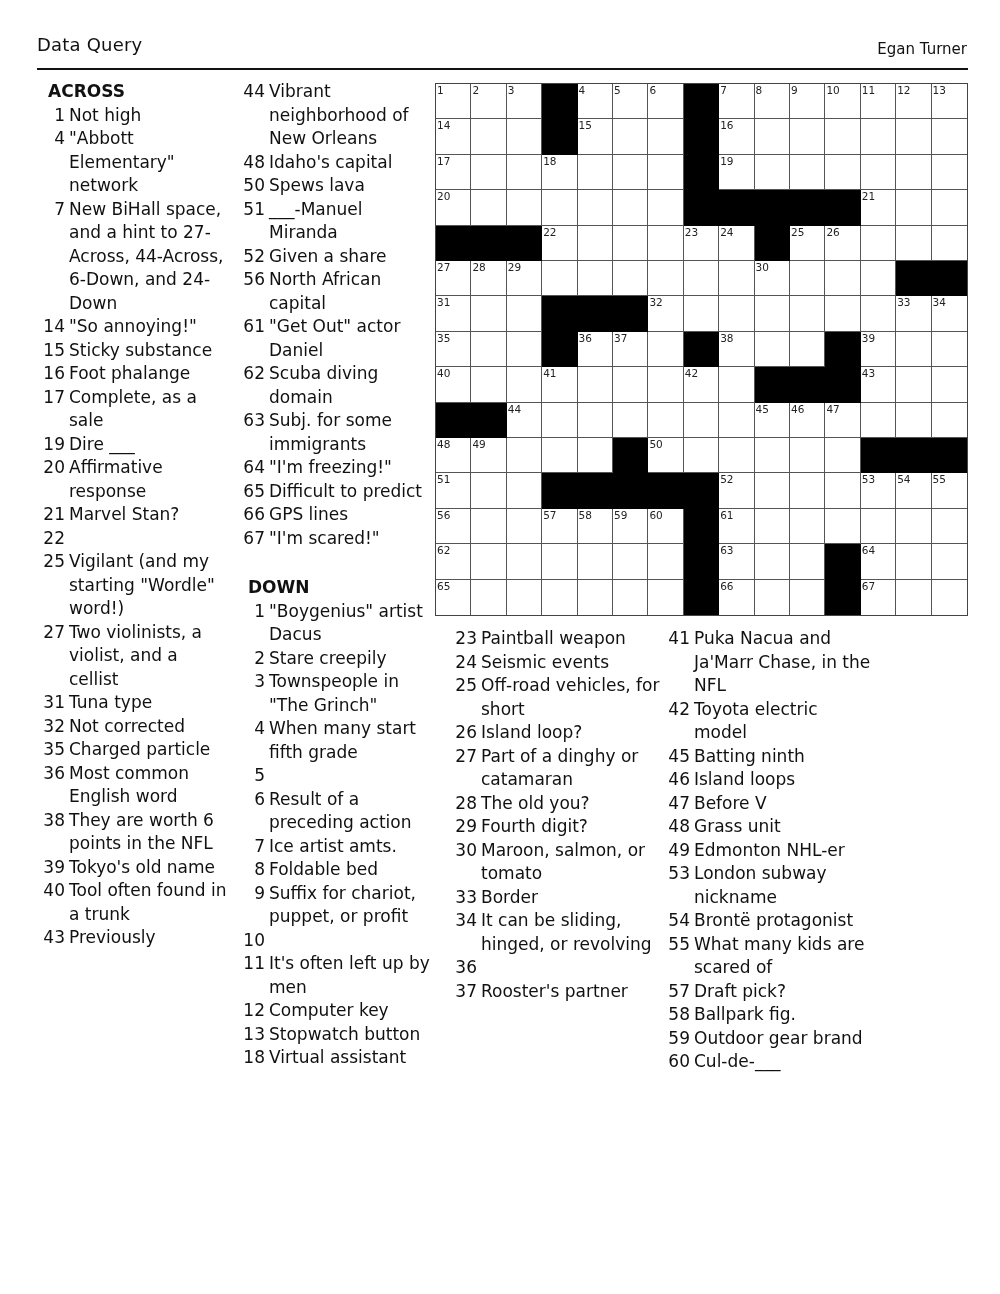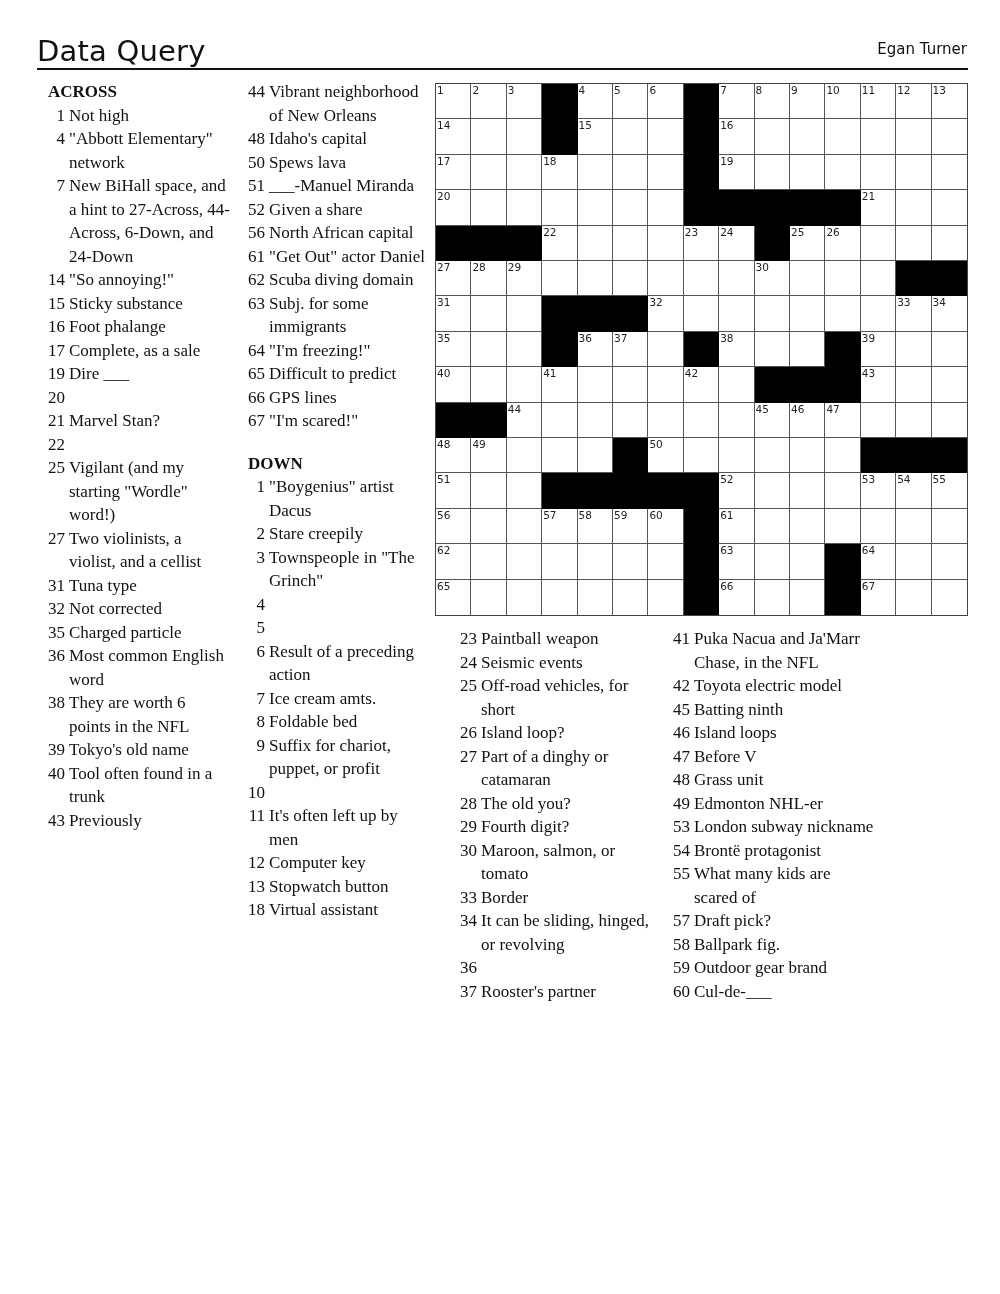--- a/index.html
+++ b/index.html
@@ -1,26 +1,26 @@
 <!DOCTYPE html>
 <html><head>
 <meta charset="utf-8">
 <style>
   html, body { margin:0; padding:0; background:#fff; }
   body { width:1000px; height:1294px; position:relative; font-family:"DejaVu Sans", sans-serif; color:#111; overflow:hidden; }
-  .title { position:absolute; left:37px; top:34px; font-size:29px; letter-spacing:0.2px; }
+  .title { position:absolute; left:37px; top:34px; font-size:18px; letter-spacing:0.2px; }
   .author { position:absolute; right:33px; top:40px; font-size:15px;margin-left:14px; }
   .rule { position:absolute; left:37px; top:68px; width:931px; height:2px; background:#111; }
-  .col { position:absolute; font-size:17px; line-height:23.5px;font-family:Liberation Serif, serif; }
+  .col { position:absolute; font-size:17px; line-height:23.5px; }
   .col1 { left:40px; top:80px; width:190px; }
   .col2 { left:240px; top:80px; width:190px; }
   .col3 { left:452px; top:627px; width:210px; }
   .col4 { left:665px; top:627px; width:210px; }
   .heading { font-weight:bold; padding-left:8px; }
-  .heading.down { margin-top:19px; }
+  .heading.down { margin-top:26px; }
   .clue { display:flex; }
   .clue .num { width:25px; text-align:right; flex:none; padding-right:4px; }
   .clue .txt { flex:1; }
   .grid { position:absolute; left:435px; top:83px; width:533px; height:533px;
           display:grid; grid-template-columns:repeat(15, 1fr); grid-template-rows:repeat(15, 1fr);
           border:1px solid #444; box-sizing:border-box; }
   .cell { position:relative; border-right:1px solid #555; border-bottom:1px solid #555; box-sizing:border-box; background:#fff; }
   .cell.block { background:#000; border-color:#000; }
   .cell .n { position:absolute; left:1px; top:0px; font-size:10.5px; line-height:12px; color:#222; }
 </style>
@@ -61,20 +61,21 @@
       <div class="clue">
         <span class="num">17</span>
         <span class="txt">Complete, as a sale</span>
       </div>
       <div class="clue">
         <span class="num">19</span>
         <span class="txt">Dire ___</span>
       </div>
       <div class="clue">
         <span class="num">20</span>
+        <span class="txt">Affirmative response</span>
       </div>
       <div class="clue">
         <span class="num">21</span>
         <span class="txt">Marvel Stan?</span>
       </div>
       <div class="clue">
         <span class="num">22</span>
       </div>
       <div class="clue">
         <span class="num">25</span>
@@ -182,31 +183,32 @@
       <div class="clue">
         <span class="num">2</span>
         <span class="txt">Stare creepily</span>
       </div>
       <div class="clue">
         <span class="num">3</span>
         <span class="txt">Townspeople in "The Grinch"</span>
       </div>
       <div class="clue">
         <span class="num">4</span>
+        <span class="txt">When many start fifth grade</span>
       </div>
       <div class="clue">
         <span class="num">5</span>
       </div>
       <div class="clue">
         <span class="num">6</span>
         <span class="txt">Result of a preceding action</span>
       </div>
       <div class="clue">
         <span class="num">7</span>
-        <span class="txt">Ice cream amts.</span>
+        <span class="txt">Ice artist amts.</span>
       </div>
       <div class="clue">
         <span class="num">8</span>
         <span class="txt">Foldable bed</span>
       </div>
       <div class="clue">
         <span class="num">9</span>
         <span class="txt">Suffix for chariot, puppet, or profit</span>
       </div>
       <div class="clue">

